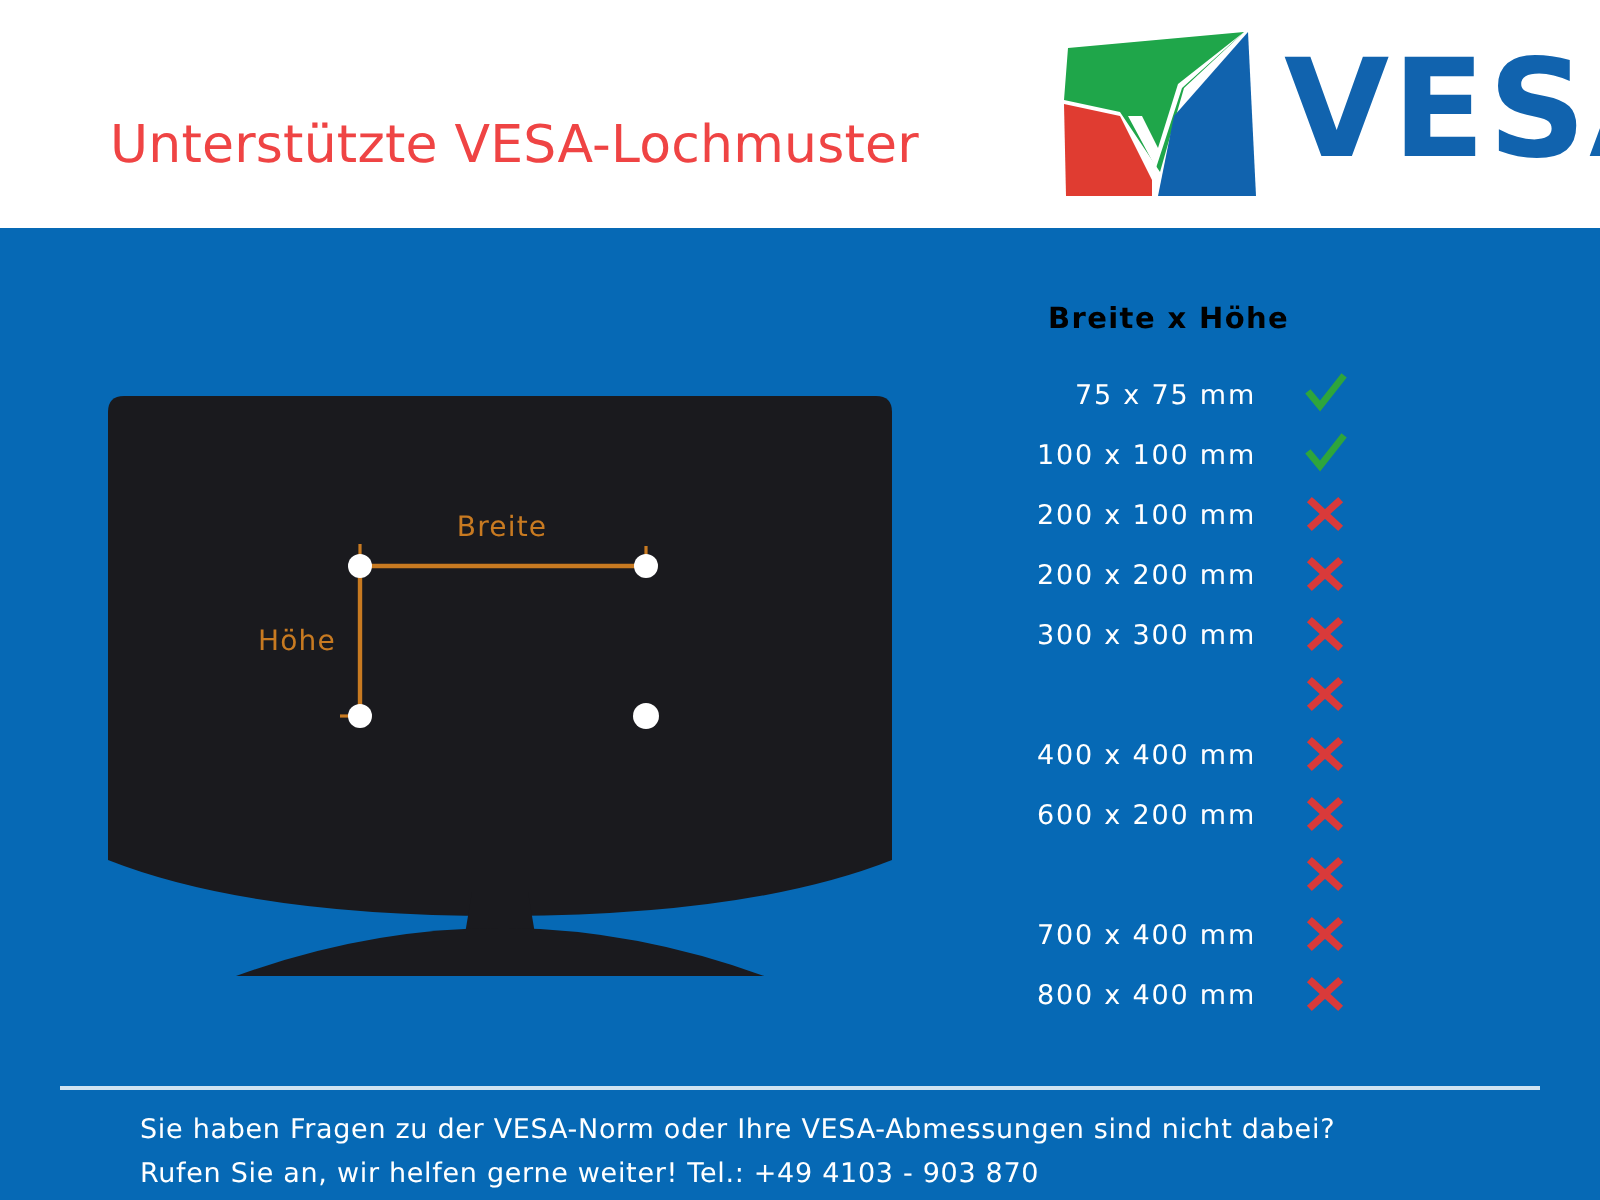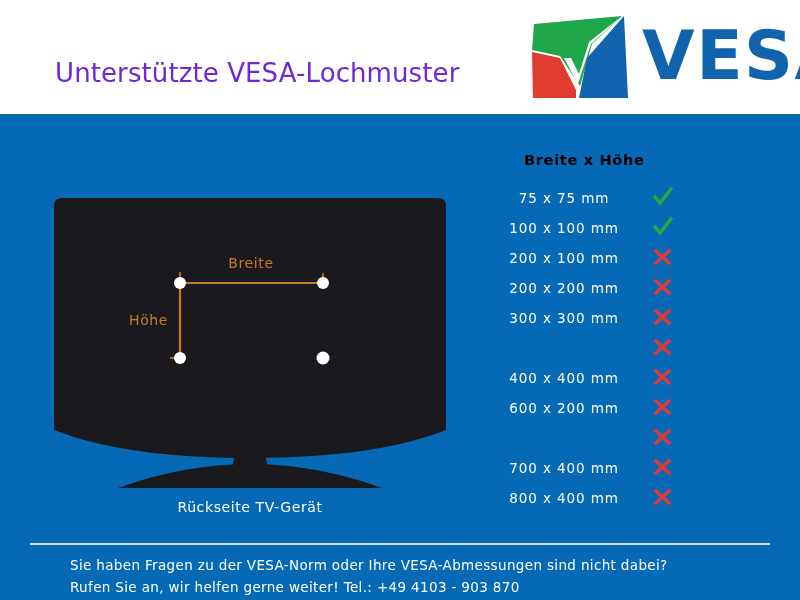--- a/index.html
+++ b/index.html
@@ -24,21 +24,21 @@
     width: 800px;
     height: 114px;
     background: #ffffff;
   }
   #page-title {
     position: absolute;
     left: 55px;
     top: 58px;
     font-size: 26px;
     font-weight: 400;
-    color: #6d28d9;
+    color: #ef4444;
     letter-spacing: 0.1px;
     white-space: nowrap;
     text-align: center;
   }
 
   
   #vesa-logo {
     position: absolute;
     left: 530px;
     top: 14px;
@@ -117,21 +117,21 @@
   .spec-row {
     position: relative;
     height: 30px;
     width: 230px;
   }
   .spec-label {
     position: absolute;
     left: 0;
     top: 5px;
     width: 128px;
-    text-align: center;
+    text-align: right;
     font-size: 13.5px;
     color: #ffffff;
     letter-spacing: 0.9px;
     white-space: nowrap;
   }
   .spec-status {
     position: absolute;
     left: 152px;
     top: 0px;
     width: 22px;
@@ -205,21 +205,20 @@
 
       <circle cx="140" cy="95" r="6" fill="#FFFFFF"></circle>
       <circle cx="283" cy="95" r="6" fill="#FFFFFF"></circle>
       <circle cx="140" cy="170" r="6" fill="#FFFFFF"></circle>
       <circle cx="283" cy="170" r="6.5" fill="#FFFFFF"></circle>
 
       <text id="lbl-breite" x="211" y="80" text-anchor="middle" font-family="DejaVu Sans, Liberation Sans, sans-serif" font-size="14" fill="#C87A21" letter-spacing="0.6">Breite</text>
       <text id="lbl-hoehe" x="128" y="137" text-anchor="end" font-family="DejaVu Sans, Liberation Sans, sans-serif" font-size="14" fill="#C87A21" letter-spacing="0.6">Höhe</text>
     </svg>
 
-    <div id="tv-caption">Rückseite TV-Gerät</div>
 
     <div id="spec-table">
       <div id="spec-header">Breite x Höhe</div>
       <div id="spec-rows">
           <div class="spec-row">
             <div class="spec-label">75 x 75 mm</div>
             <svg class="spec-status" viewBox="0 0 22 24">
               <path d="M3 12 L8 18 L19 4" stroke="#2EA53C" stroke-width="3.4" fill="none" stroke-linecap="square"></path>
             </svg>
           </div>

